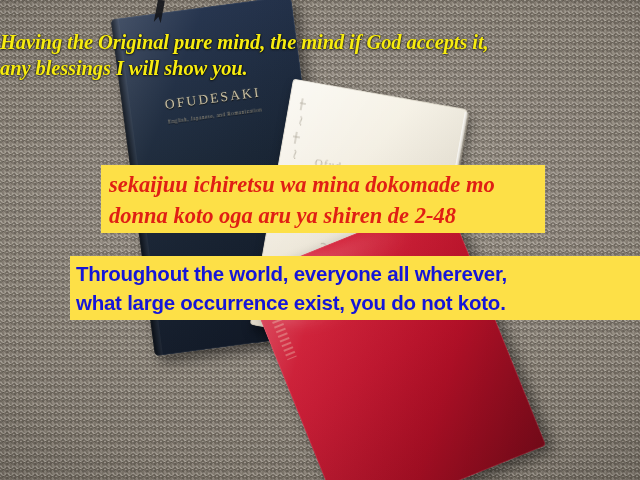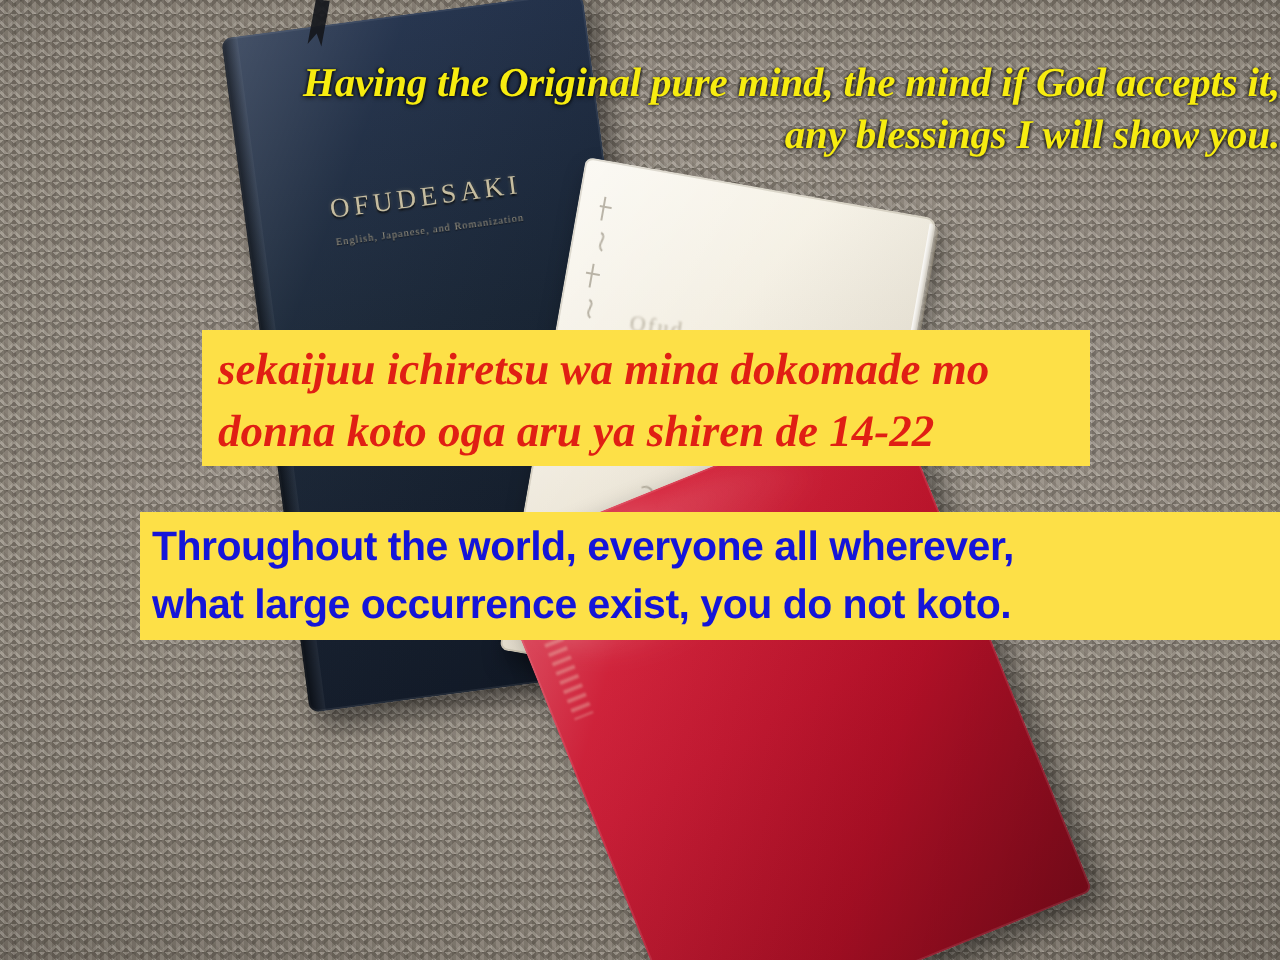--- a/index.html
+++ b/index.html
@@ -200,21 +200,21 @@
         rgba(240,225,200,0) 2px, rgba(240,225,200,0) 5px);
     filter: blur(0.6px);
     opacity: 0.6;
   }
 
   
   .caption-yellow {
     position: absolute;
     left: 0;
     width: 640px;
-    text-align: right;
+    text-align: left;
     color: #f7ec10;
     font-family: "Liberation Serif", serif;
     font-style: italic;
     font-weight: bold;
     font-size: 20.5px;
     line-height: 26px;
     letter-spacing: -0.1px;
     text-shadow:
       0 1px 2px rgba(0,0,0,0.62),
       1px 0 1px rgba(0,0,0,0.40),
@@ -306,21 +306,21 @@
   <div class="book" id="book-red">
     <div class="red-gloss"></div>
     <div class="red-spine-text"></div>
   </div>
 
   <div class="caption-yellow" id="caption-top">Having the Original pure mind, the mind if God accepts it,
 any blessings I will show you.</div>
 
   <div class="textbox" id="box-romaji">
     <div class="line">sekaijuu ichiretsu wa mina dokomade mo</div>
-    <div class="line">donna koto oga aru ya shiren de  14-22</div>
+    <div class="line">donna koto oga aru ya shiren de  2-48</div>
   </div>
 
   <div class="textbox" id="box-english">
     <div class="line">Throughout the world, everyone all wherever,</div>
     <div class="line">what large occurrence exist, you do not koto.</div>
   </div>
 
 
 </div>
 

